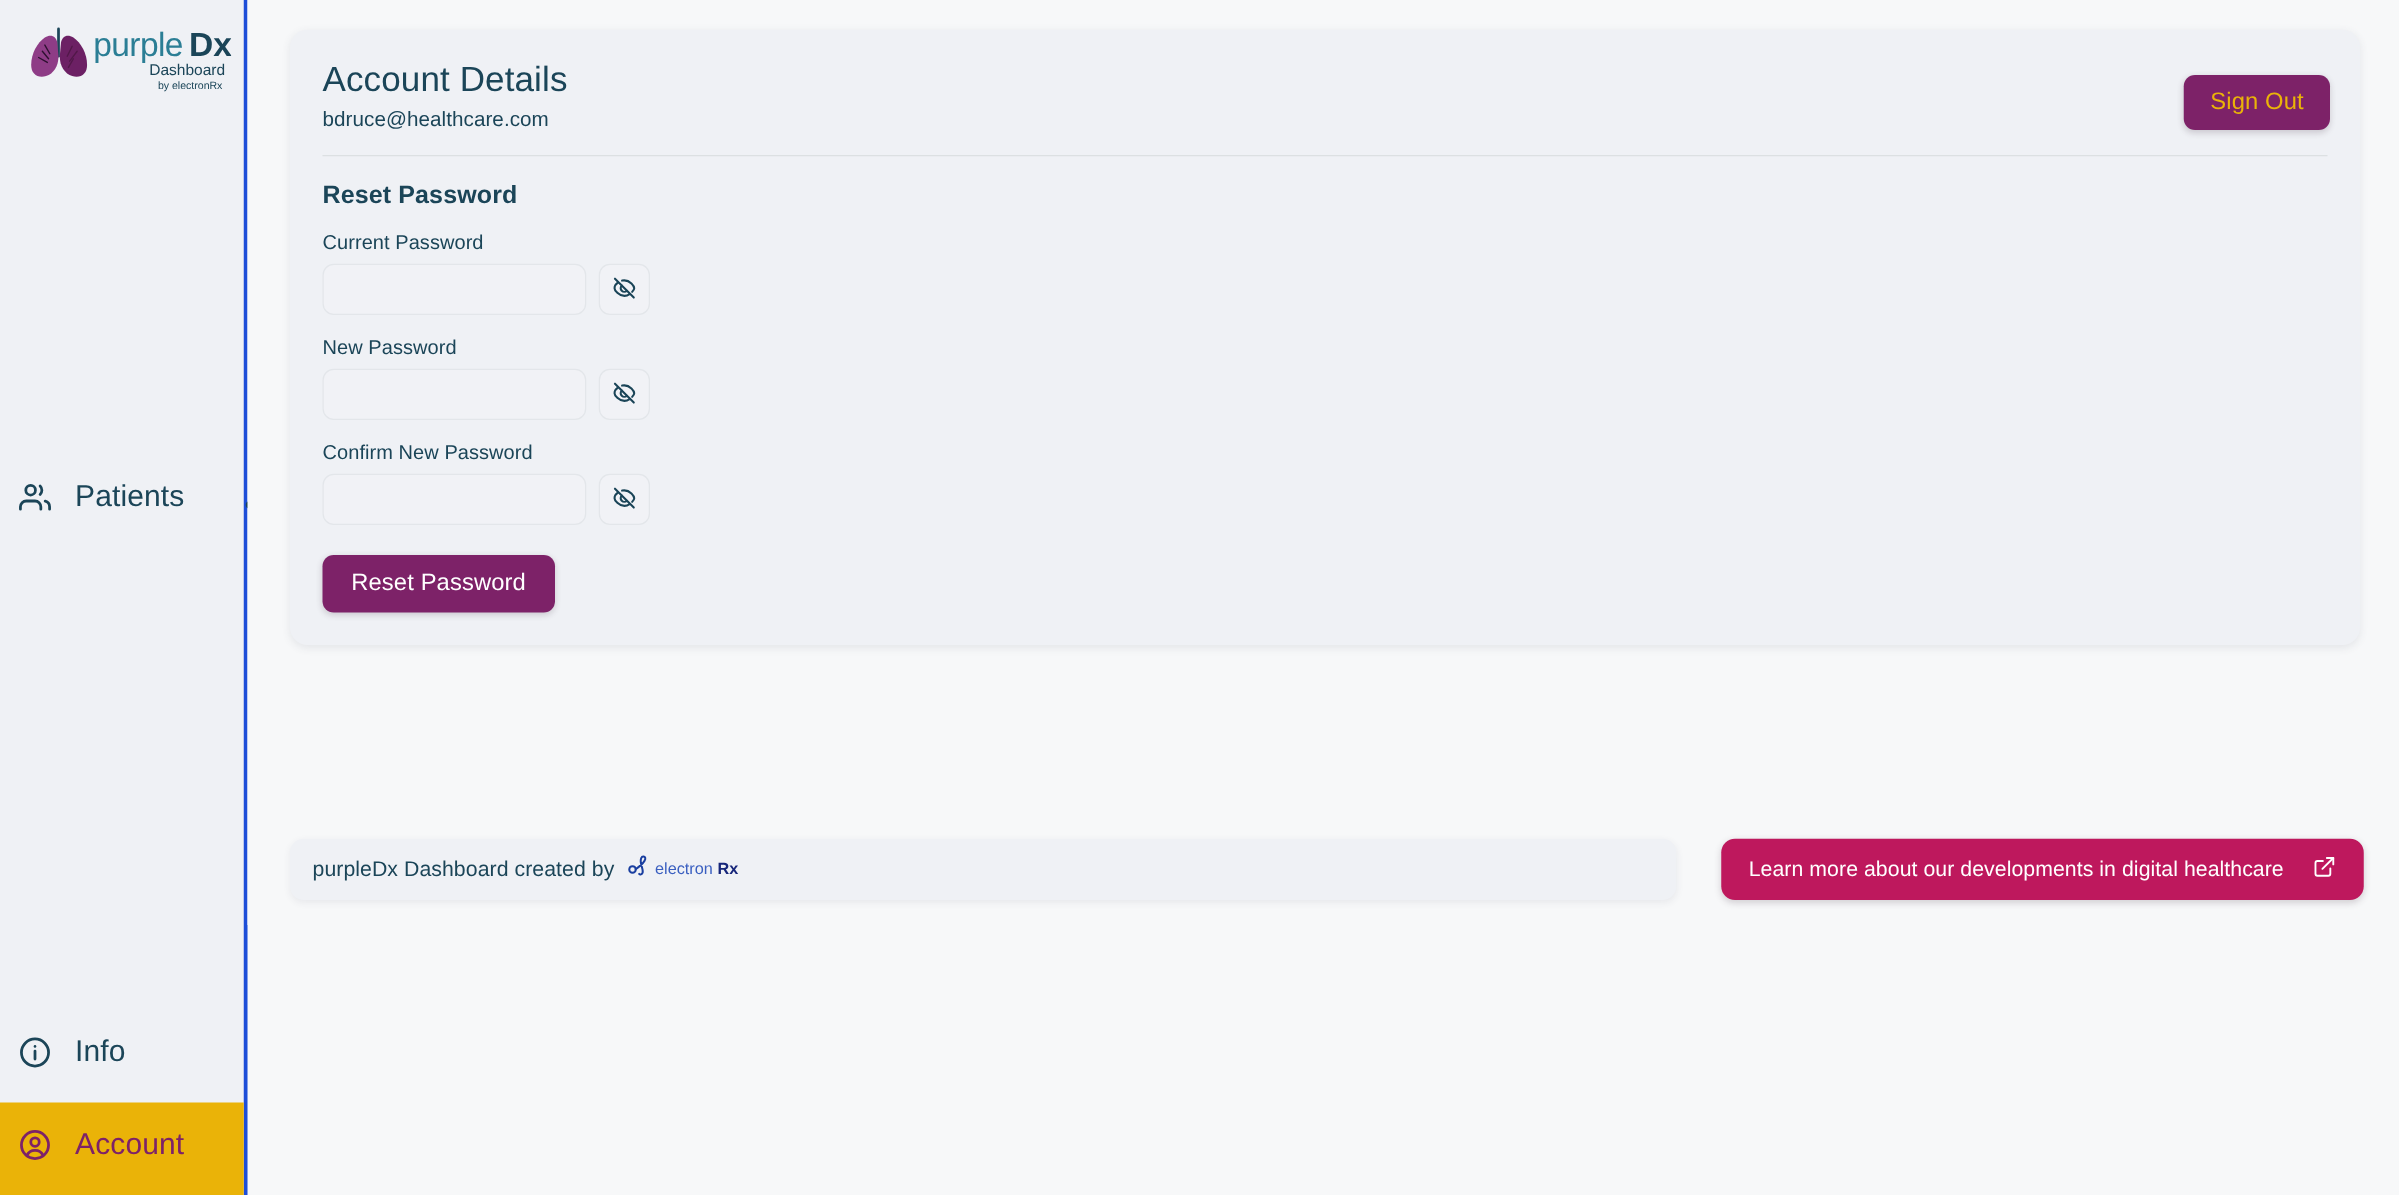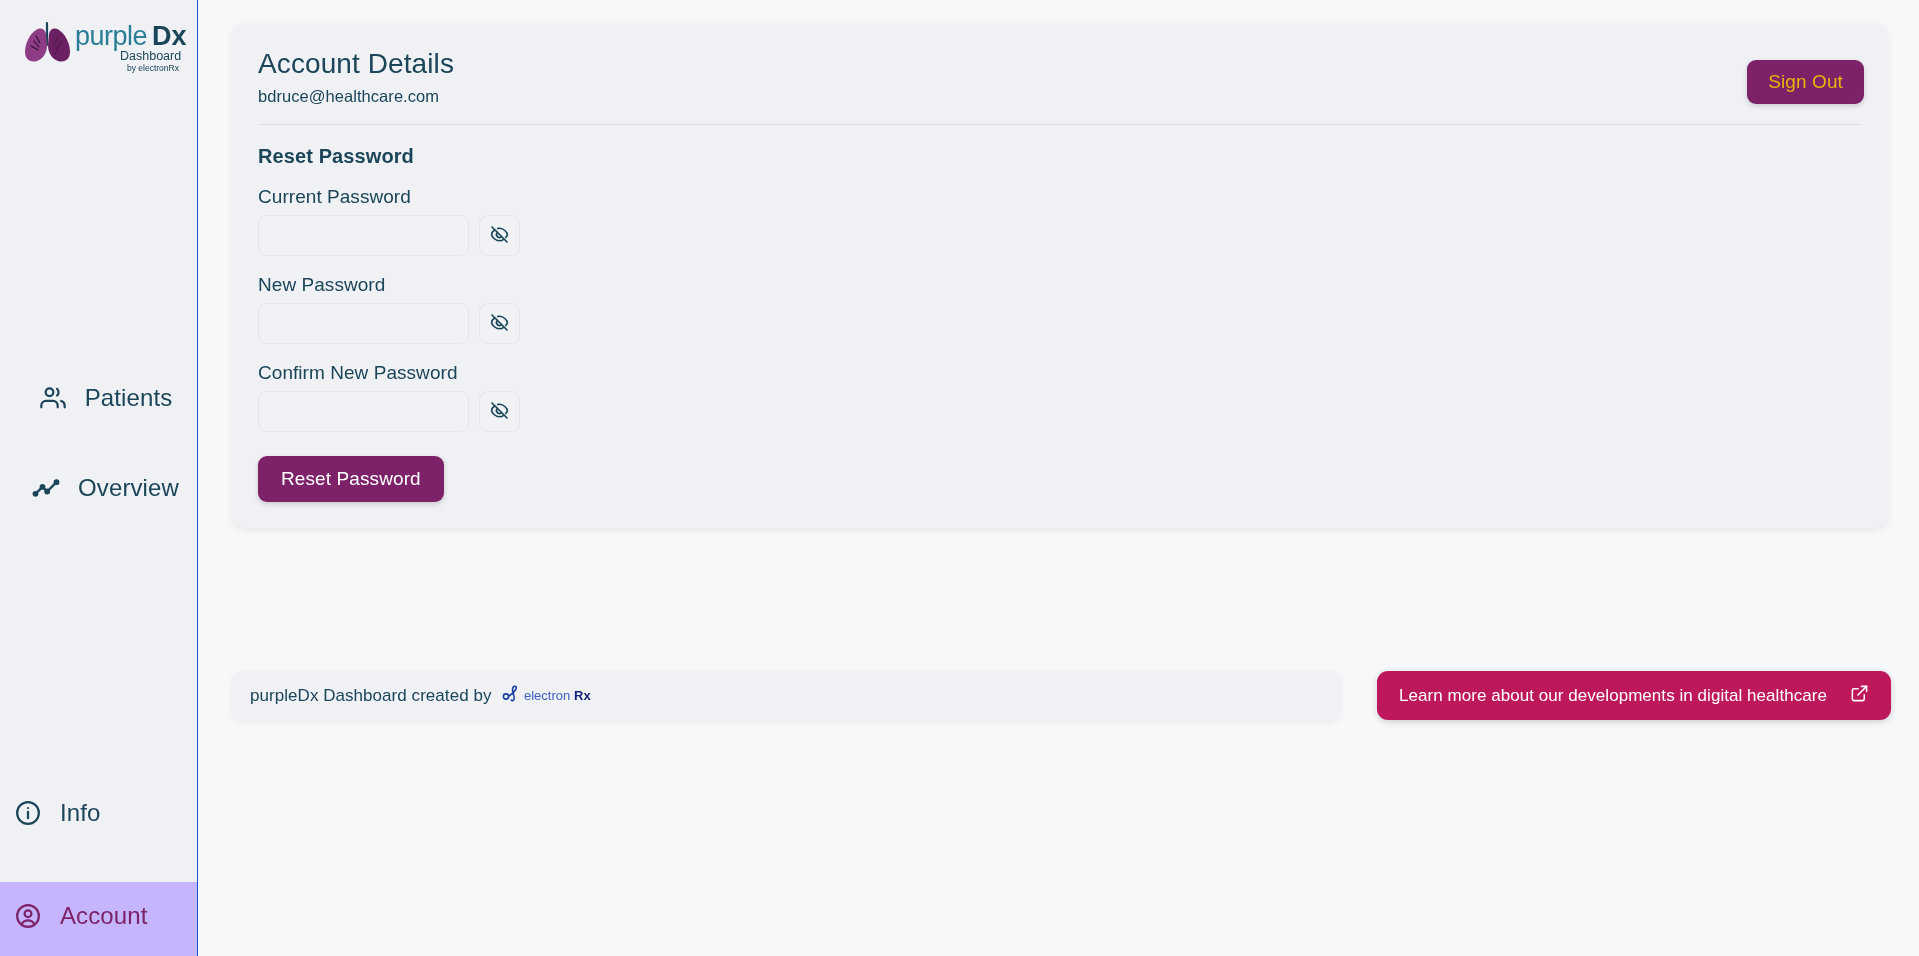--- a/index.html
+++ b/index.html
@@ -18,38 +18,38 @@
     height: 956px;
     position: relative;
   }
 
   
   .sidebar {
     width: 198px;
     min-width: 198px;
     height: 956px;
     background: #EFF1F5;
-    border-right: 1px solid #1d4ed8;
+    border-right: 3px solid #1d4ed8;
     display: flex;
     flex-direction: column;
     position: relative;
   }
 
   .brand {
     padding: 12px 10px 0 14px;
     height: 80px;
     display: flex;
     align-items: flex-start;
   }
   .brand svg { display: block; }
 
   .nav-top {
     margin-top: 290px;
     display: flex;
-    flex-direction: column;
+    flex-direction: row;
     gap: 34px;
     align-items: center;
   }
 
   .nav-bottom {
     margin-top: auto;
     display: flex;
     flex-direction: column;
   }
 
@@ -66,23 +66,22 @@
   }
   .nav-item .nav-icon {
     width: 28px;
     height: 28px;
     display: flex;
     align-items: center;
     justify-content: center;
     flex: none;
   }
   .nav-item.active {
-    background: #c4b5fd;
+    background: #eab308;
     color: #7D2268;
-    margin-top: 29px;
   }
   .nav-item.active .nav-icon svg { stroke: #7D2268; }
   .nav-item.info-item { padding-bottom: 26px; padding-top: 10px; }
   .nav-item.account-item { padding-top: 20px; padding-bottom: 26px; }
 
   
   .main {
     flex: 1;
     position: relative;
     height: 740px;
@@ -142,21 +141,21 @@
   }
 
   .section-title {
     font-size: 20px;
     color: #1B4558;
     margin-top: 20px;
     letter-spacing: 0.1px;
   }
 
   .field-label {
-    font-size: 19px;
+    font-size: 16px;
     color: #1B4558;
     margin-top: 18px;
     margin-bottom: 7px;
     letter-spacing: 0.05px;
   }
 
   .field-row {
     display: flex;
     align-items: center;
     gap: 10px;

